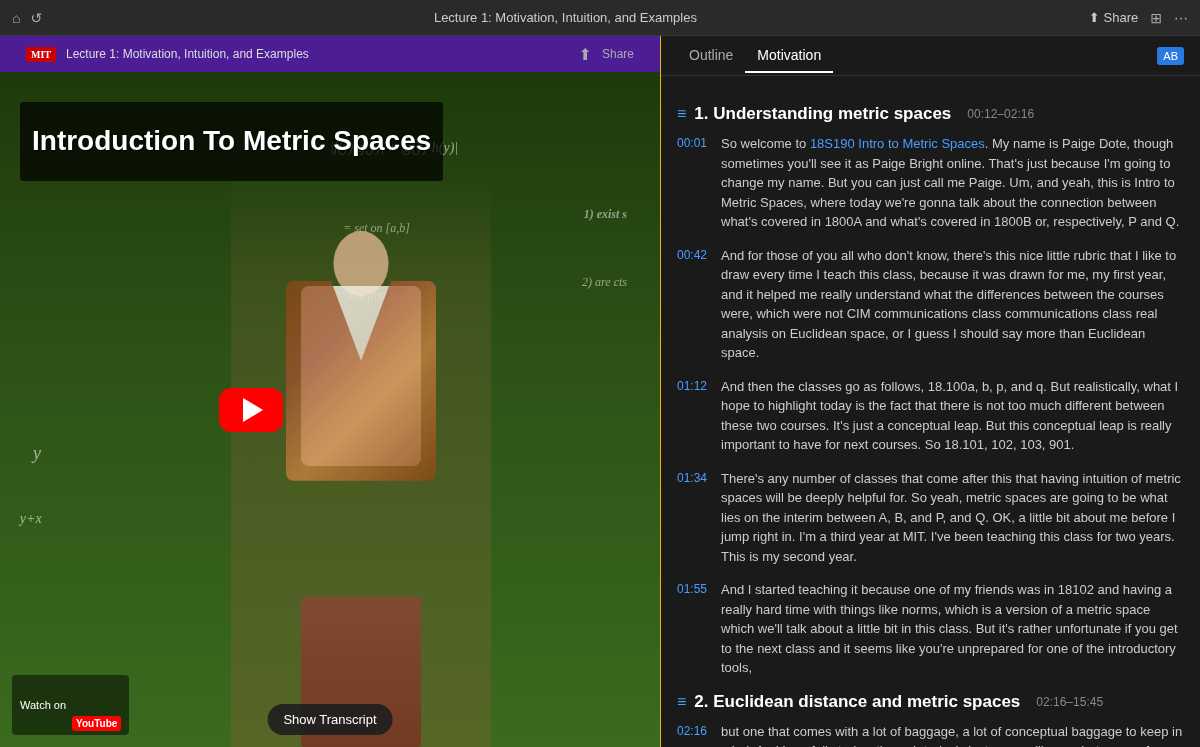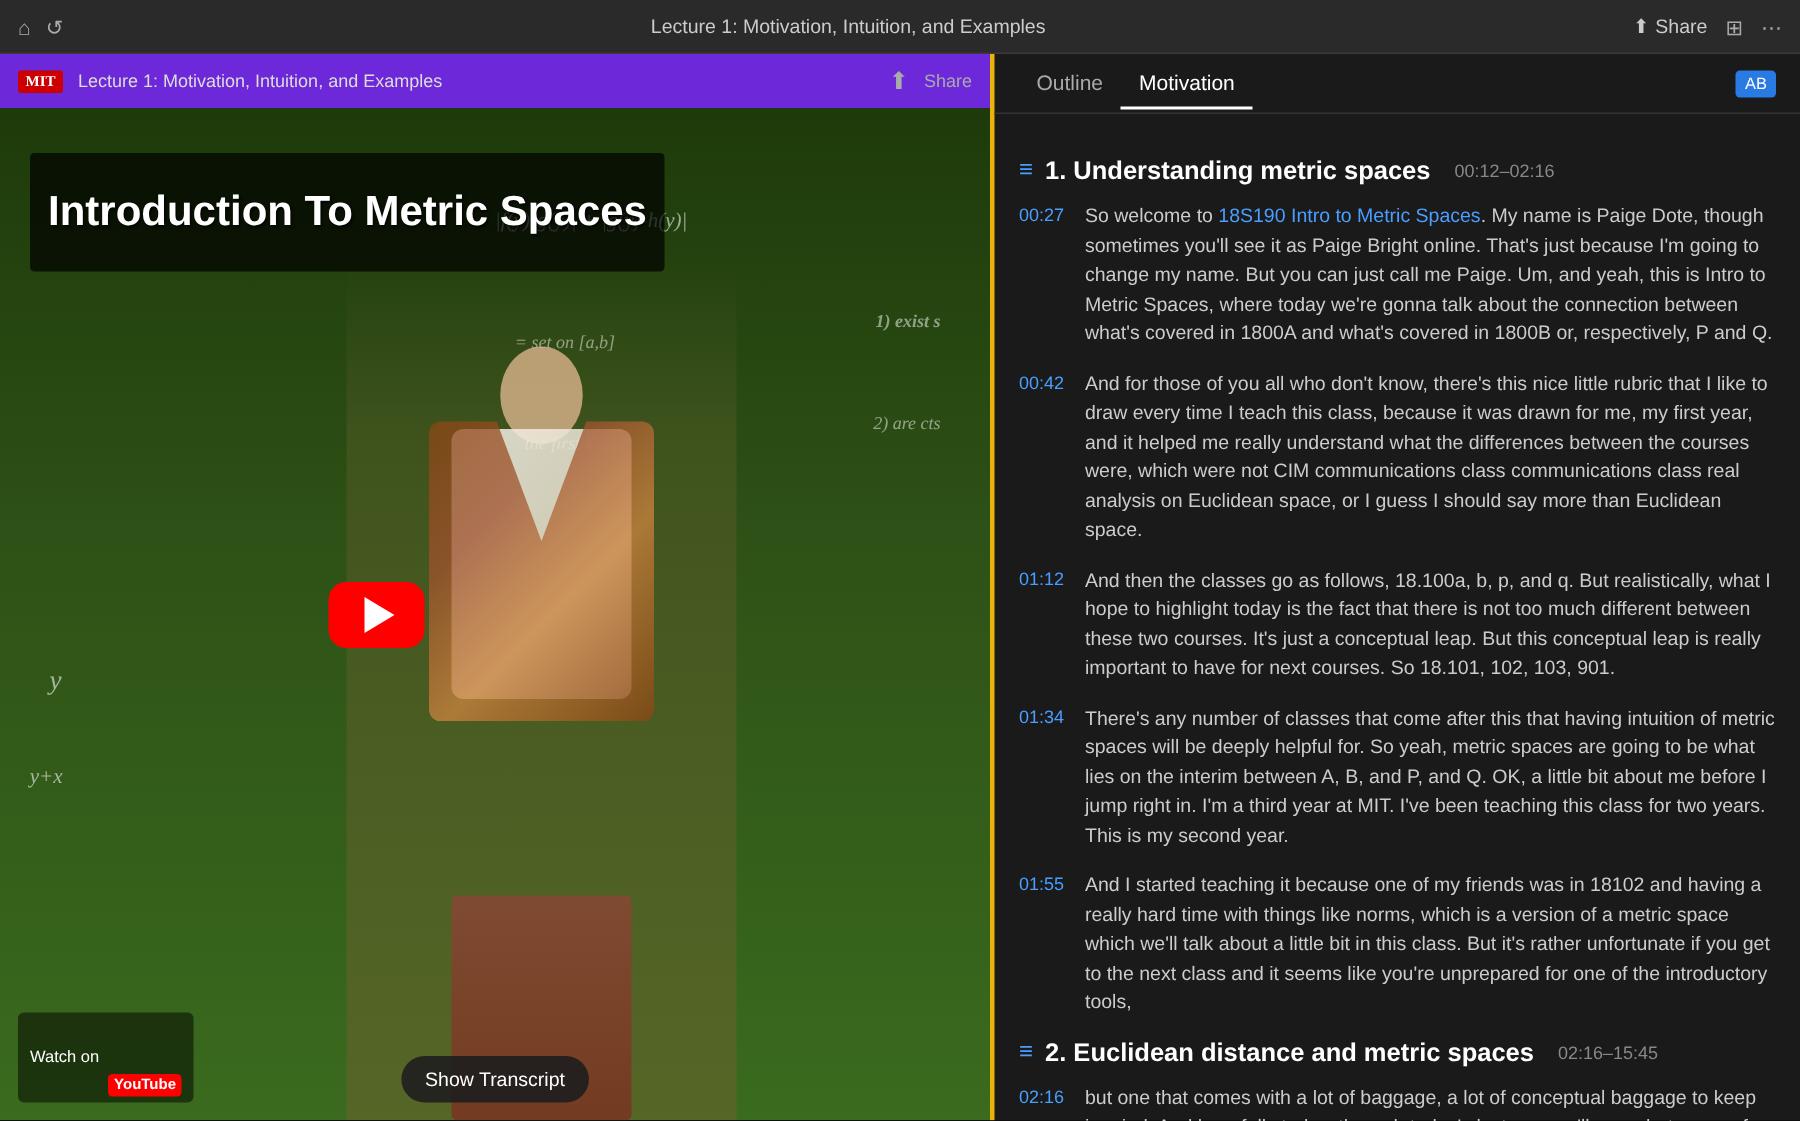--- a/index.html
+++ b/index.html
@@ -63,25 +63,25 @@
     #video-panel {
       width: 660px;
       flex-shrink: 0;
       display: flex;
       flex-direction: column;
       background: #000;
       position: relative;
     }
     
     #mit-header {
-      background: #6d28d9;
+      background: #4c1d95;
       height: 36px;
       display: flex;
       align-items: center;
-      padding: 0 12px;
+      padding: 0 26px;
       gap: 10px;
       flex-shrink: 0;
     }
     #mit-logo {
       background: #c00;
       color: #fff;
       font-size: 10px;
       font-weight: bold;
       padding: 2px 5px;
       border-radius: 2px;
@@ -204,21 +204,21 @@
       border-radius: 20px;
       font-size: 13px;
       cursor: pointer;
     }
     
     #transcript-panel {
       flex: 1;
       background: #1a1a1a;
       display: flex;
       flex-direction: column;
-      border-left: 3px solid #eab308;
+      border-left: 1px solid #eab308;
     }
     
     #tabs {
       display: flex;
       align-items: center;
       padding: 0 16px;
       border-bottom: 1px solid #333;
       height: 40px;
       flex-shrink: 0;
     }
@@ -401,21 +401,21 @@
     </div>
 
     <div id="transcript-content">
 
     <div class="section-header">
     <span class="section-icon">≡</span>
     <span class="section-title">1. Understanding metric spaces</span>
     <span class="section-time">00:12–02:16</span>
   </div>
         <div class="transcript-entry">
-      <span class="entry-time">00:27</span>
+      <span class="entry-time">00:01</span>
       <span class="entry-text">So welcome to <span class="highlight">18S190 Intro to Metric Spaces</span>. My name is Paige Dote, though sometimes you'll see it as Paige Bright online. That's just because I'm going to change my name. But you can just call me Paige. Um, and yeah, this is Intro to Metric Spaces, where today we're gonna talk about the connection between what's covered in 1800A and what's covered in 1800B or, respectively, P and Q.</span>
     </div>
         <div class="transcript-entry">
       <span class="entry-time">00:42</span>
       <span class="entry-text">And for those of you all who don't know, there's this nice little rubric that I like to draw every time I teach this class, because it was drawn for me, my first year, and it helped me really understand what the differences between the courses were, which were not CIM communications class communications class real analysis on Euclidean space, or I guess I should say more than Euclidean space.</span>
     </div>
         <div class="transcript-entry">
       <span class="entry-time">01:12</span>
       <span class="entry-text">And then the classes go as follows, 18.100a, b, p, and q. But realistically, what I hope to highlight today is the fact that there is not too much different between these two courses. It's just a conceptual leap. But this conceptual leap is really important to have for next courses. So 18.101, 102, 103, 901.</span>
     </div>

